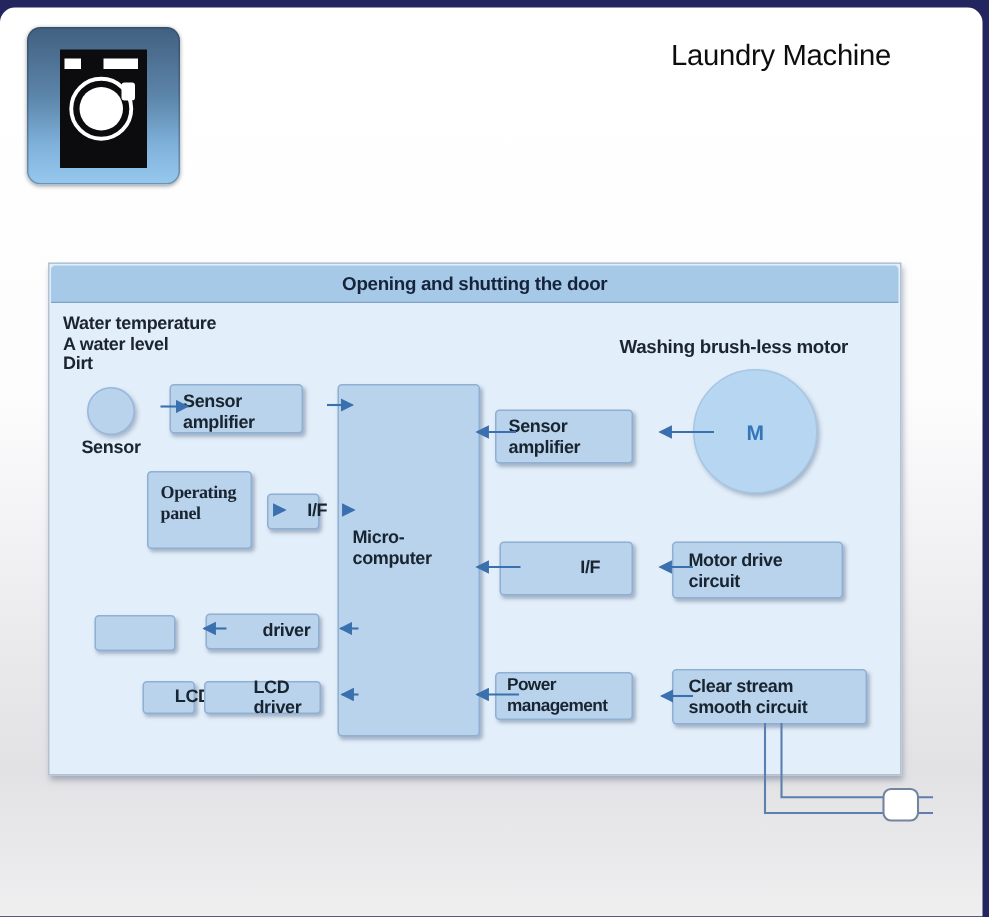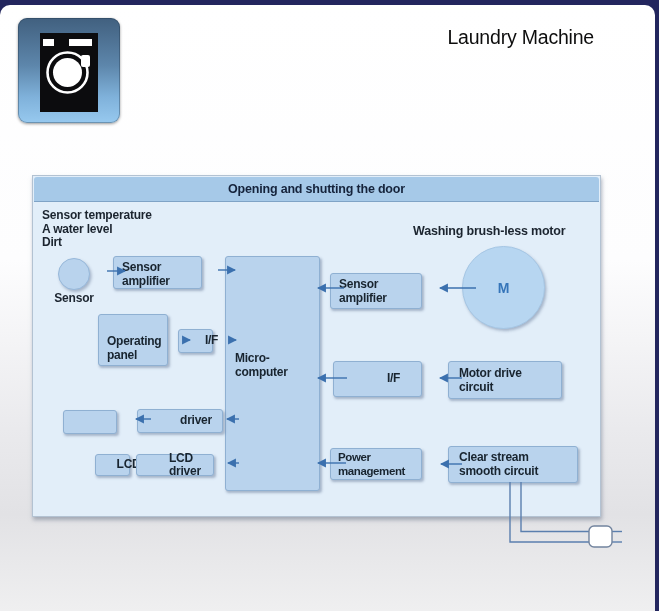--- a/index.html
+++ b/index.html
@@ -58,25 +58,25 @@
     border-radius:3px;
     box-shadow:1.5px 2px 2.5px rgba(90,110,145,.45);
     color:#18242f; font-weight:bold; font-size:12px; line-height:13.5px;
     letter-spacing:-0.25px;
   }
   .box.center { display:flex; align-items:center; justify-content:center;padding-left:32px; }
   .box .ln { display:block; }
   .padded { padding:4px 4px 0 8px; }
 
   .b-sensor-amp-l { left:80px;  top:80px;  width:89px;  height:33px; }
-  .b-operating    { left:65px;  top:138px; width:70px;  height:52px; padding-top:20px; }
+  .b-operating    { left:65px;  top:138px; width:70px;  height:52px; padding-top:7px;font-family:Liberation Serif, serif; }
   .b-if-l         { left:145px; top:153px; width:35px;  height:24px; }
   .b-micro        { left:192px; top:80px;  width:95px;  height:235px; padding:95px 12px 0 9px; }
   .b-empty        { left:30px;  top:234px; width:54px;  height:24px; }
-  .b-driver       { left:104px; top:233px; width:86px;  height:24px; }
+  .b-driver       { left:104px; top:233px; width:76px;  height:24px; }
   .b-lcd          { left:62px;  top:278px; width:35px;  height:22px; }
   .b-lcd-driver   { left:103px; top:278px; width:78px;  height:22px; }
   .b-sensor-amp-r { left:297px; top:97px;  width:92px;  height:36px; padding-top:4px; }
   .b-if-r         { left:300px; top:185px; width:89px;  height:36px; }
   .b-motor-drive  { left:415px; top:185px; width:114px; height:38px; padding-top:5px; }
   .b-power        { left:297px; top:272px; width:92px;  height:32px; padding:2px 0 0 7px; font-size:11.5px; letter-spacing:-0.4px; }
   .b-clear        { left:415px; top:270px; width:130px; height:37px; padding-top:4px; }
 
   .circle {
     position:absolute; border-radius:50%;
@@ -110,21 +110,21 @@
   </div>
 
   <div class="titles">
     <div class="title-en">Laundry Machine</div>
   </div>
 
   <div class="panel">
     <div class="panel-header">Opening and shutting the door</div>
 
     <div class="lbl inputs-lbl">
-      <span class="ln" style="display:block">Sensor temperature</span>
+      <span class="ln" style="display:block">Water temperature</span>
       <span class="ln" style="display:block">A water level</span>
       <span class="ln" style="display:block">Dirt</span>
     </div>
 
     <div class="circle c-sensor"></div>
     <div class="lbl sensor-lbl">Sensor</div>
 
     <div class="box b-sensor-amp-l padded">
       <span class="ln">Sensor</span>
       <span class="ln">amplifier</span>

